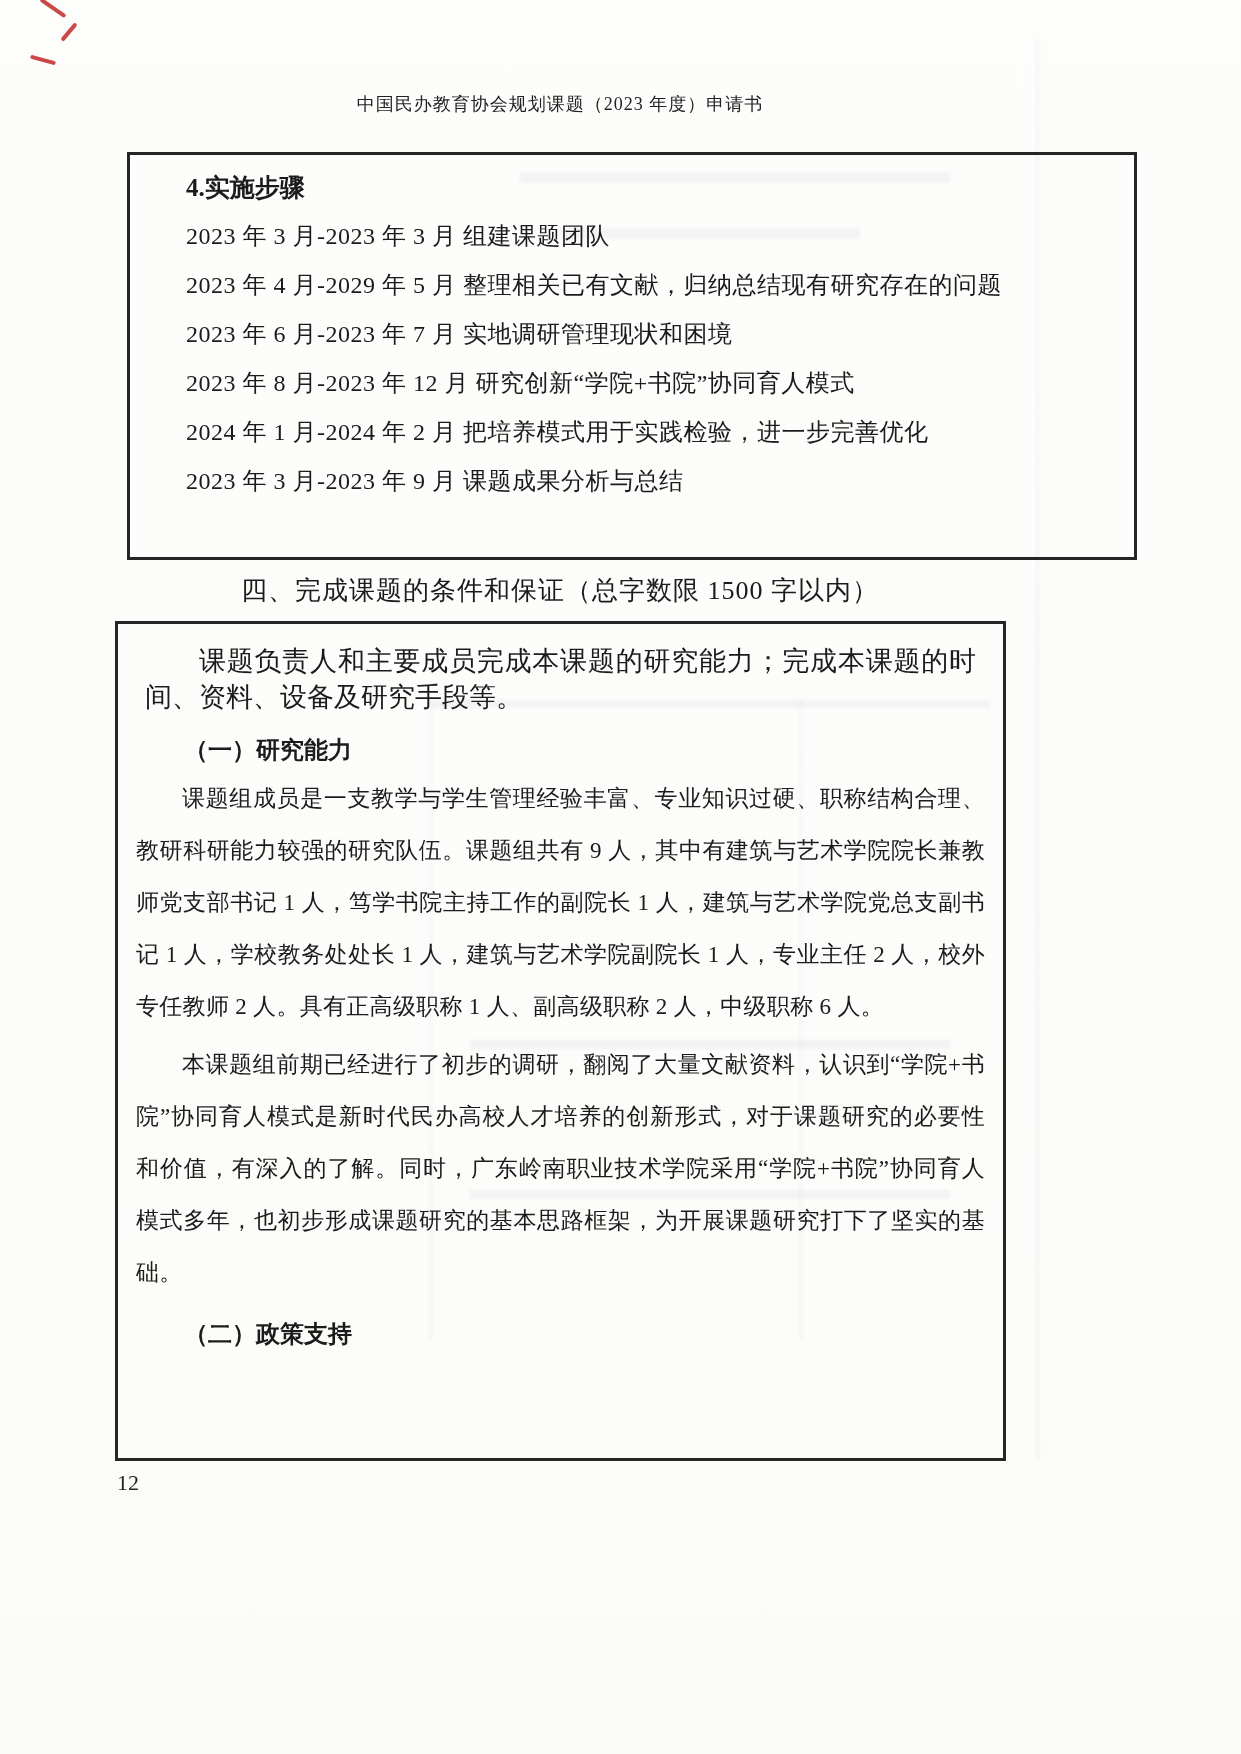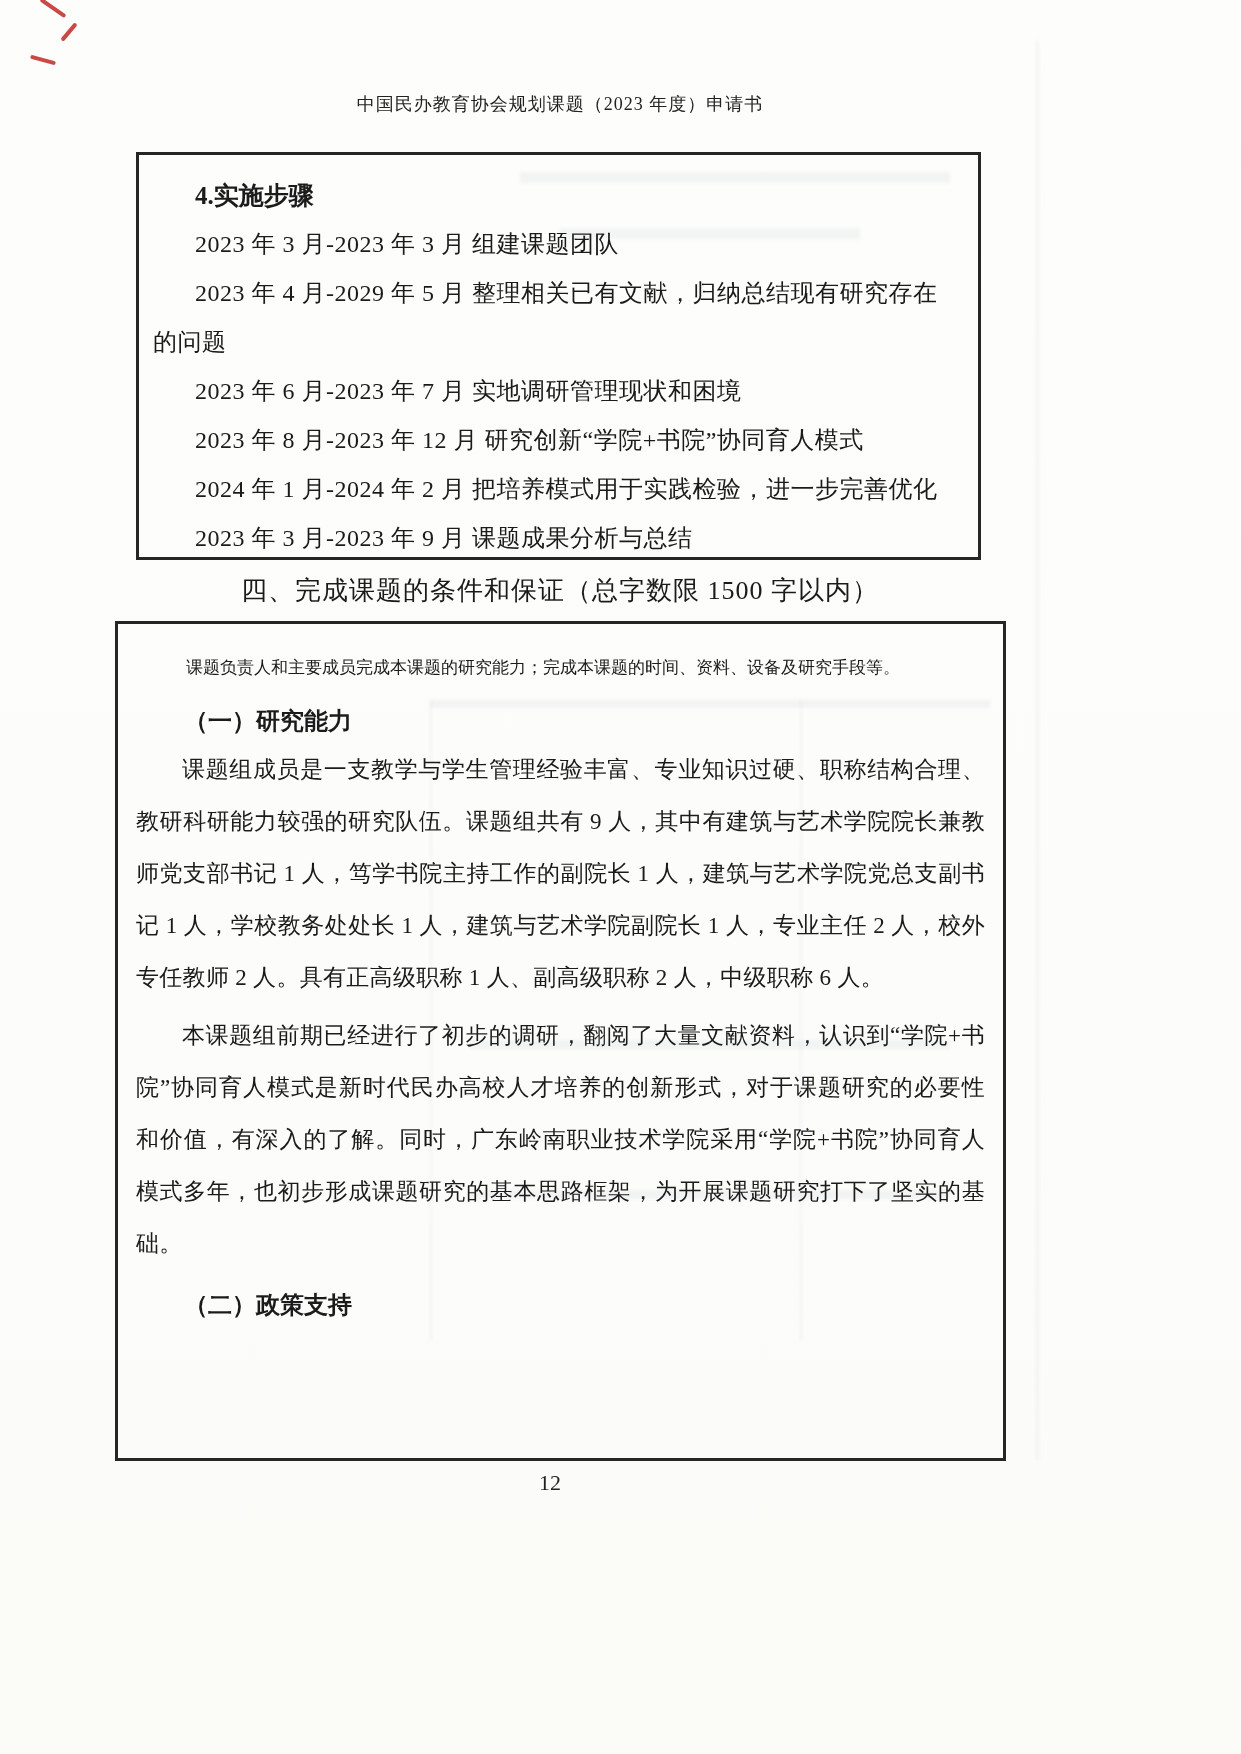--- a/index.html
+++ b/index.html
@@ -10,52 +10,52 @@
     background:linear-gradient(180deg,#fdfdfb 0%,#fcfcfa 60%,#fbfbf8 100%);
     font-family:"Liberation Serif","DejaVu Serif",serif;
     color:#1b1b1b;
     overflow:hidden;
   }
   .header{
     position:absolute;left:115px;top:92px;width:890px;
     text-align:center;font-size:18px;letter-spacing:1px;color:#222;
   }
   .steps-box{
-    position:absolute;left:136px;top:152px;width:845px;height:408px;
+    position:absolute;left:127px;top:152px;width:1010px;height:408px;
     border:3px solid #262626;box-sizing:border-box;
-    padding:16px 20px 8px 14px;
+    padding:8px 20px 8px 14px;
   }
   .steps-title{
     margin:0;font-size:25px;font-weight:700;line-height:49px;text-indent:42px;
   }
   .step{
     margin:0;font-size:24px;line-height:49px;text-indent:42px;letter-spacing:.5px;
   }
   .section-heading{
     position:absolute;left:115px;top:573px;width:890px;
     text-align:center;font-size:26px;font-weight:400;letter-spacing:1px;
   }
   .cond-box{
     position:absolute;left:115px;top:621px;width:891px;height:840px;
     border:3px solid #262626;box-sizing:border-box;
     padding:10px 18px 0 18px;
   }
   .intro{
-    margin:16px;font-size:17px;line-height:36px;text-indent:2em;text-align:justify;
+    margin:9px;font-size:27px;line-height:36px;text-indent:2em;text-align:justify;
   }
   .subhead{
     margin:18px 0 6px 0;font-size:24px;font-weight:700;text-indent:2em;line-height:34px;
   }
   .para{
     margin:6px 0 0 0;font-size:23px;line-height:52px;text-indent:2em;
     text-align:justify;letter-spacing:.3px;
   }
   .page-number{
-    position:absolute;left:105px;top:1470px;width:890px;
-    text-align:center;font-size:22px;color:#222;
+    position:absolute;left:117px;top:1470px;width:890px;
+    font-size:22px;color:#222;
   }
   
   .redmark{position:absolute;background:#c23532;border-radius:2px;opacity:.9;}
   .rm1{left:38px;top:6px;width:30px;height:4px;transform:rotate(35deg);}
   .rm2{left:58px;top:30px;width:22px;height:4px;transform:rotate(-50deg);}
   .rm3{left:30px;top:58px;width:26px;height:4px;transform:rotate(15deg);}
   
   .ghost{position:absolute;background:#5f7292;opacity:.06;filter:blur(1.5px);pointer-events:none;}
   .g1{left:1036px;top:40px;width:3px;height:1420px;}
   .g2{left:520px;top:172px;width:430px;height:11px;}

